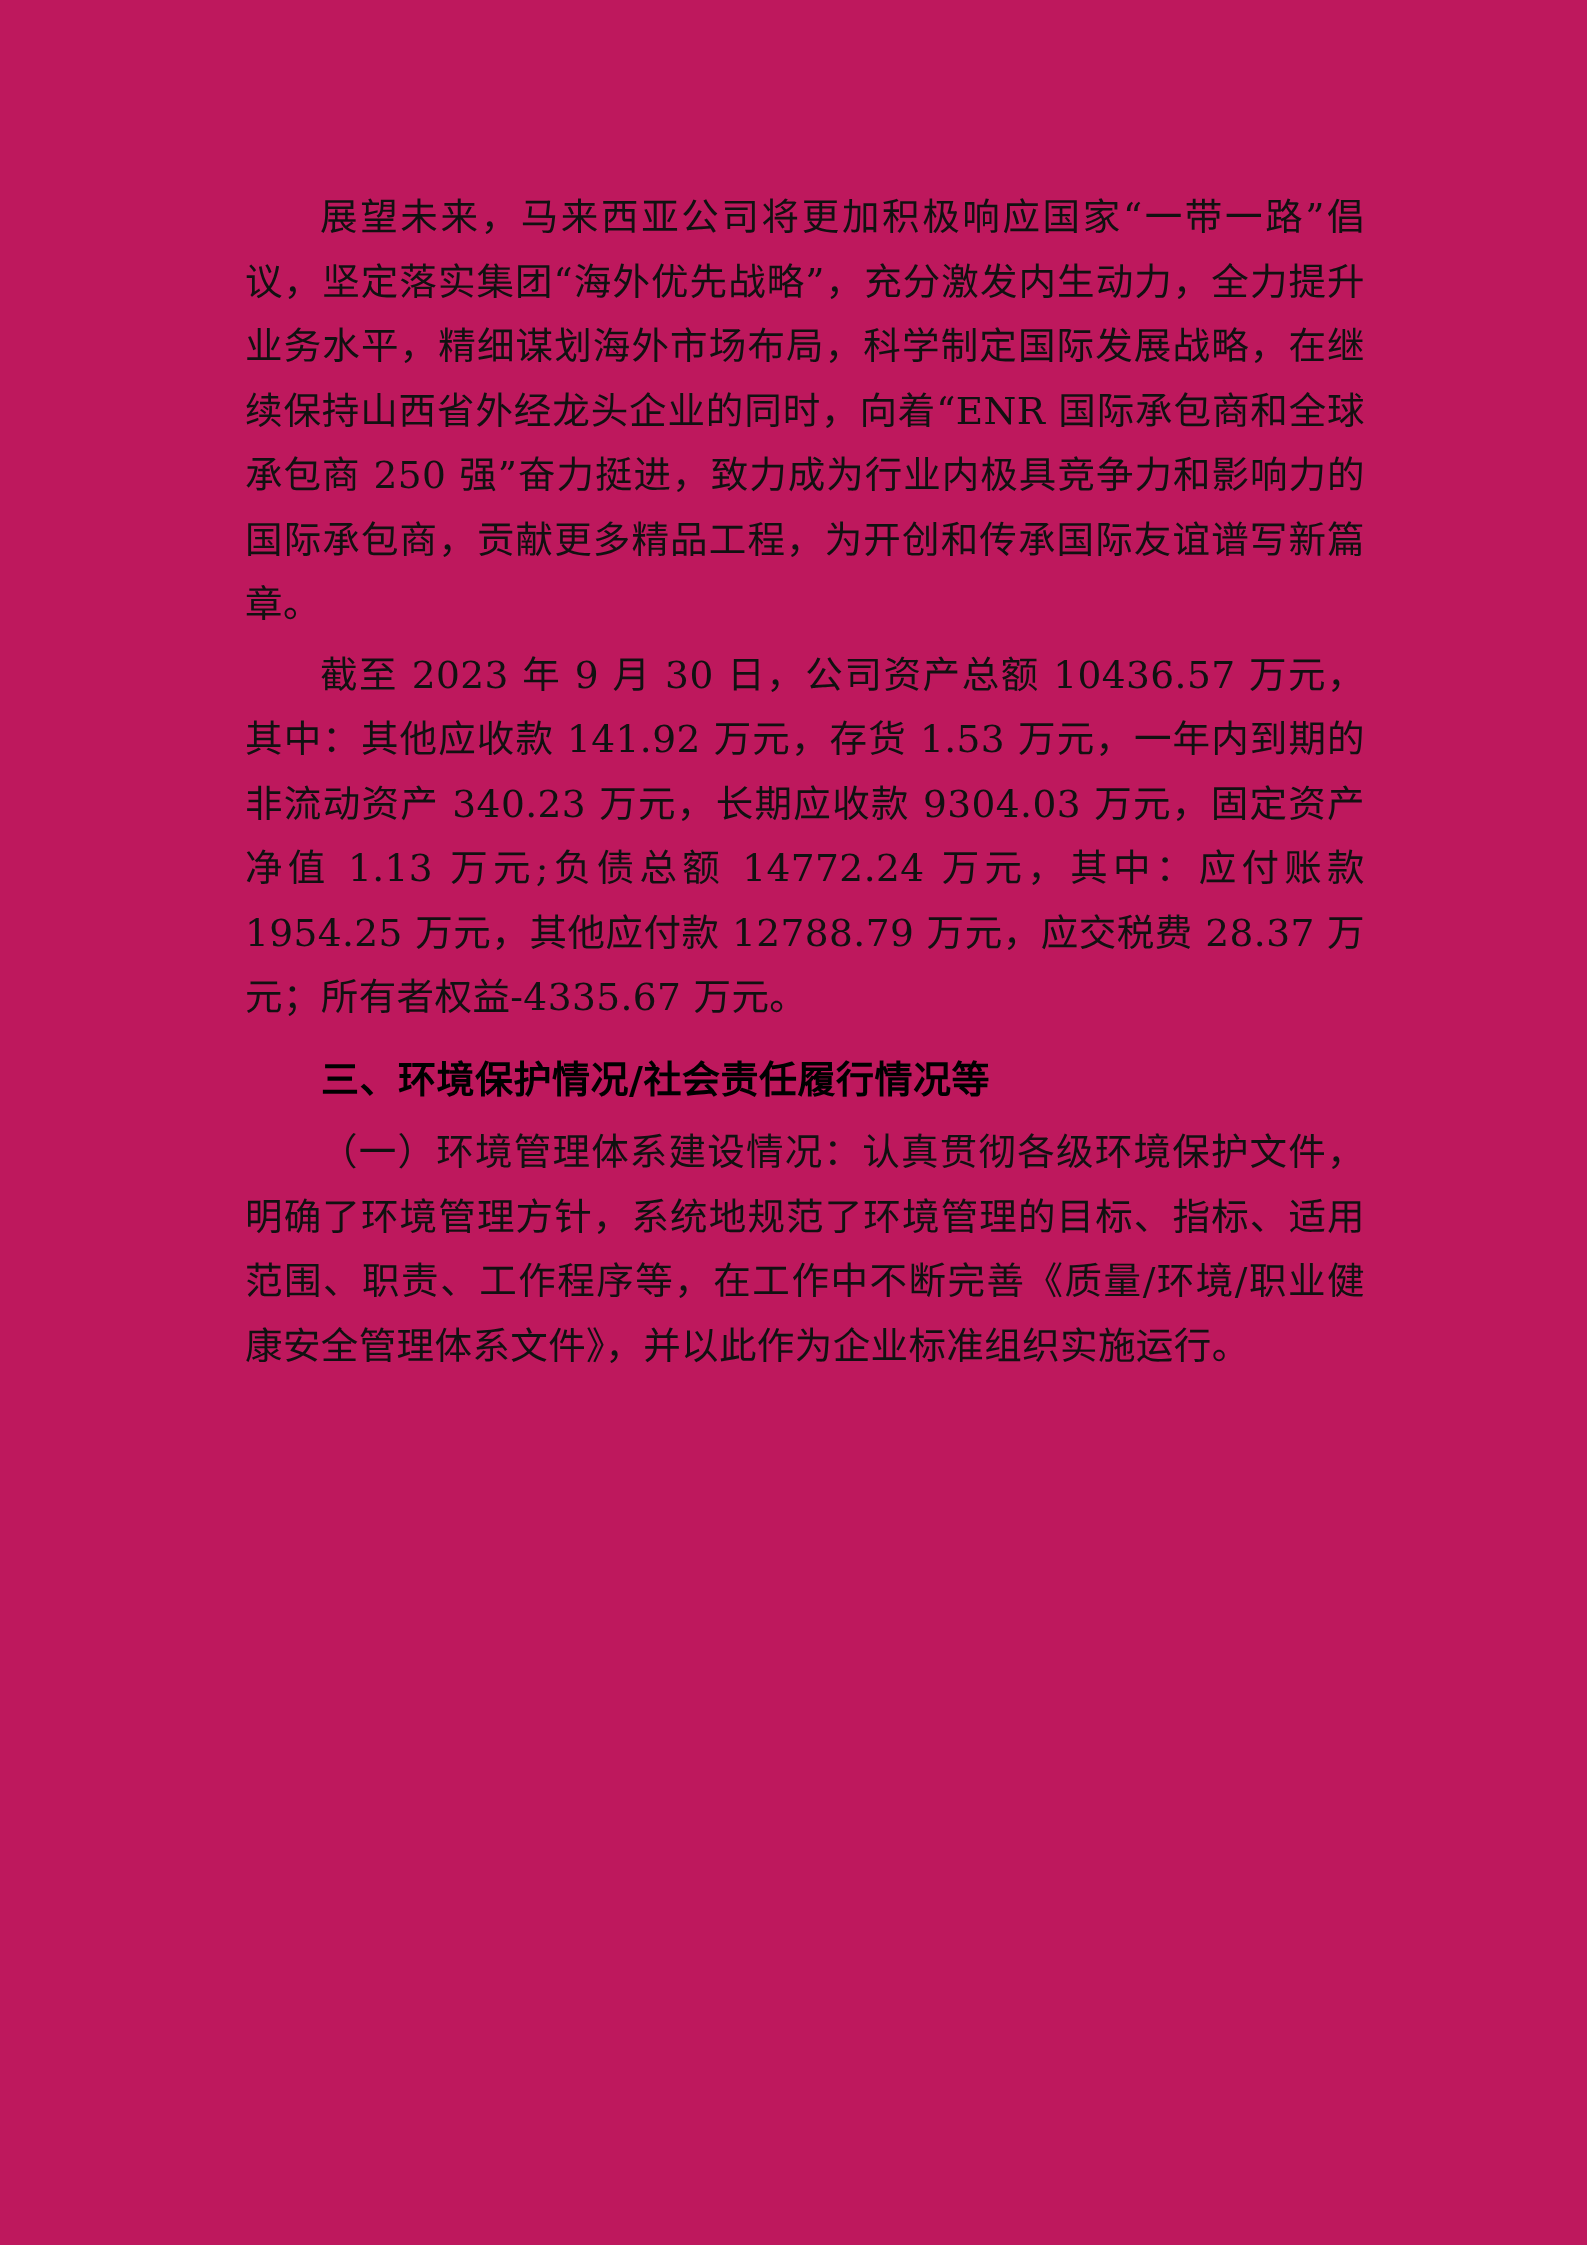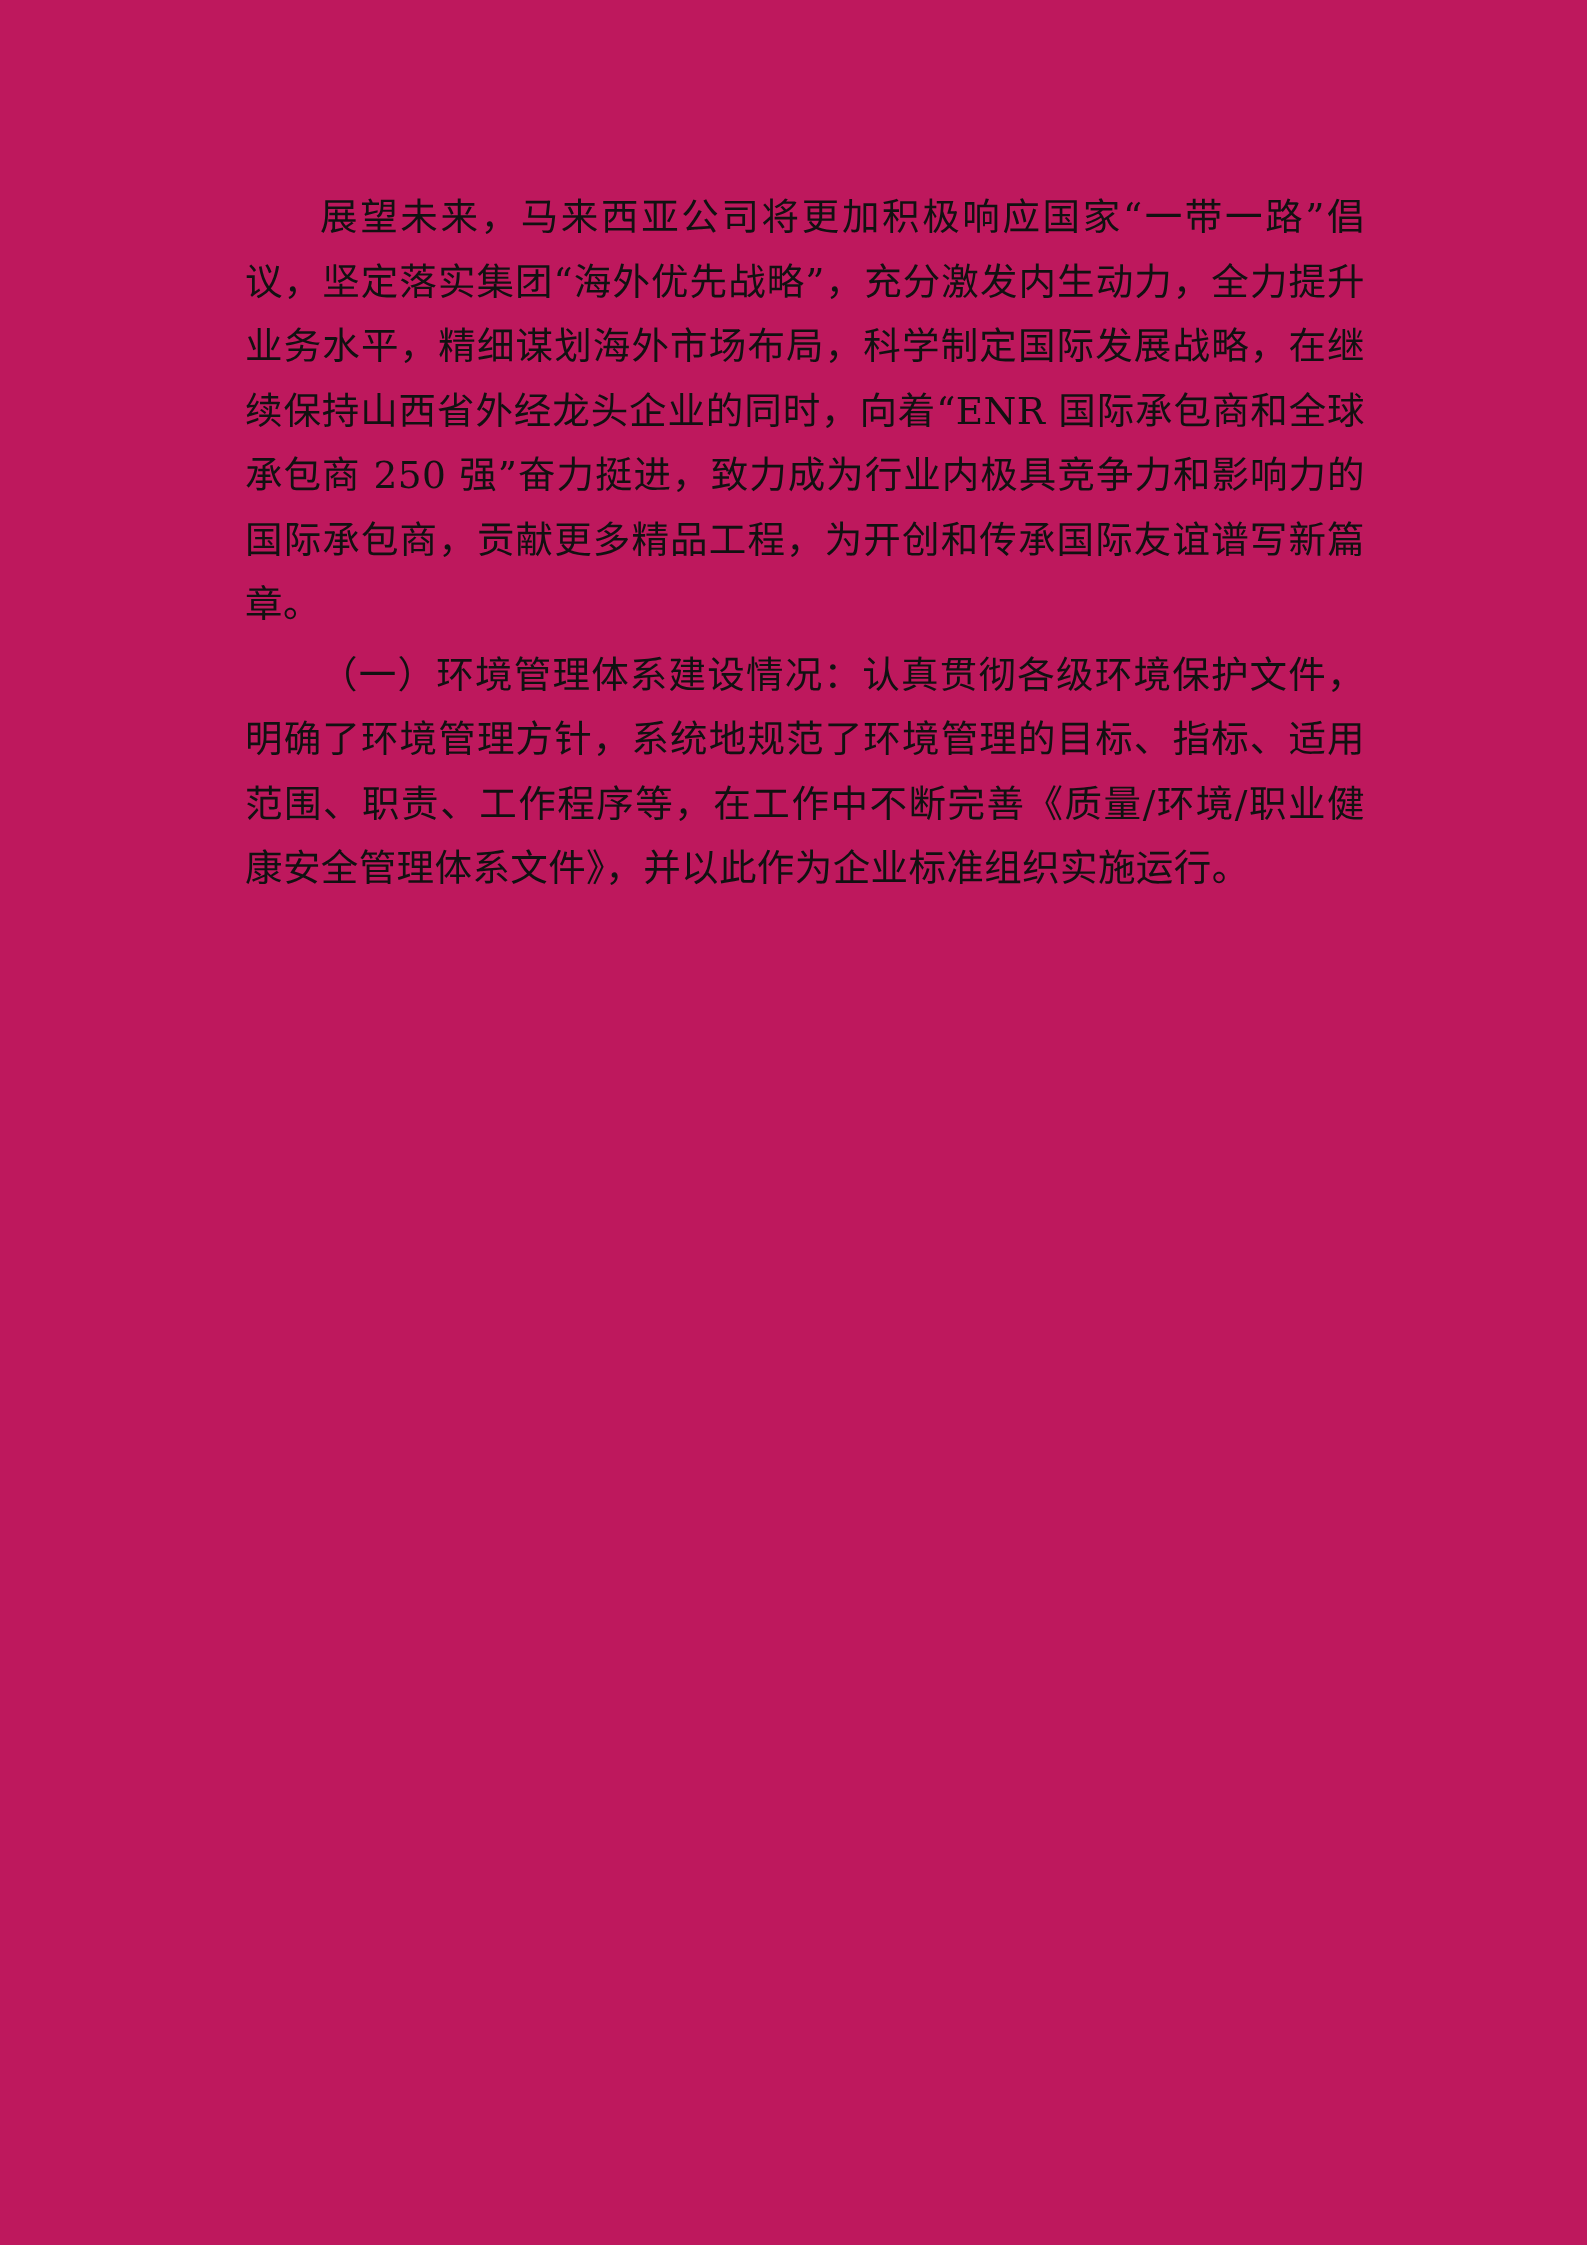--- a/index.html
+++ b/index.html
@@ -49,19 +49,21 @@
 </style>
 </head>
 <body>
 
 <div class="page">
   <div class="doc-body">
 
     <p class="para">展望未来，马来西亚公司将更加积极响应国家“一带一路”倡议，坚定落实集团“海外优先战略”，充分激发内生动力，全力提升业务水平，精细谋划海外市场布局，科学制定国际发展战略，在继续保持山西省外经龙头企业的同时，向着“ENR 国际承包商和全球承包商 250 强”奋力挺进，致力成为行业内极具竞争力和影响力的国际承包商，贡献更多精品工程，为开创和传承国际友谊谱写新篇章。</p>
 
 
+    <p class="para">截至 2023 年 9 月 30 日，公司资产总额 10436.57 万元，其中：其他应收款 141.92 万元，存货 1.53 万元，一年内到期的非流动资产 340.23 万元，长期应收款 9304.03 万元，固定资产净值 1.13 万元;负债总额 14772.24 万元，其中：应付账款 1954.25 万元，其他应付款 12788.79 万元，应交税费 28.37 万元；所有者权益-4335.67 万元。</p>
 
 
+    <h2 class="heading">三、环境保护情况/社会责任履行情况等</h2>
 
     <p class="para">（一）环境管理体系建设情况：认真贯彻各级环境保护文件，明确了环境管理方针，系统地规范了环境管理的目标、指标、适用范围、职责、工作程序等，在工作中不断完善《质量/环境/职业健康安全管理体系文件》，并以此作为企业标准组织实施运行。</p>
 
   </div>
 </div>
 
 </body></html>

